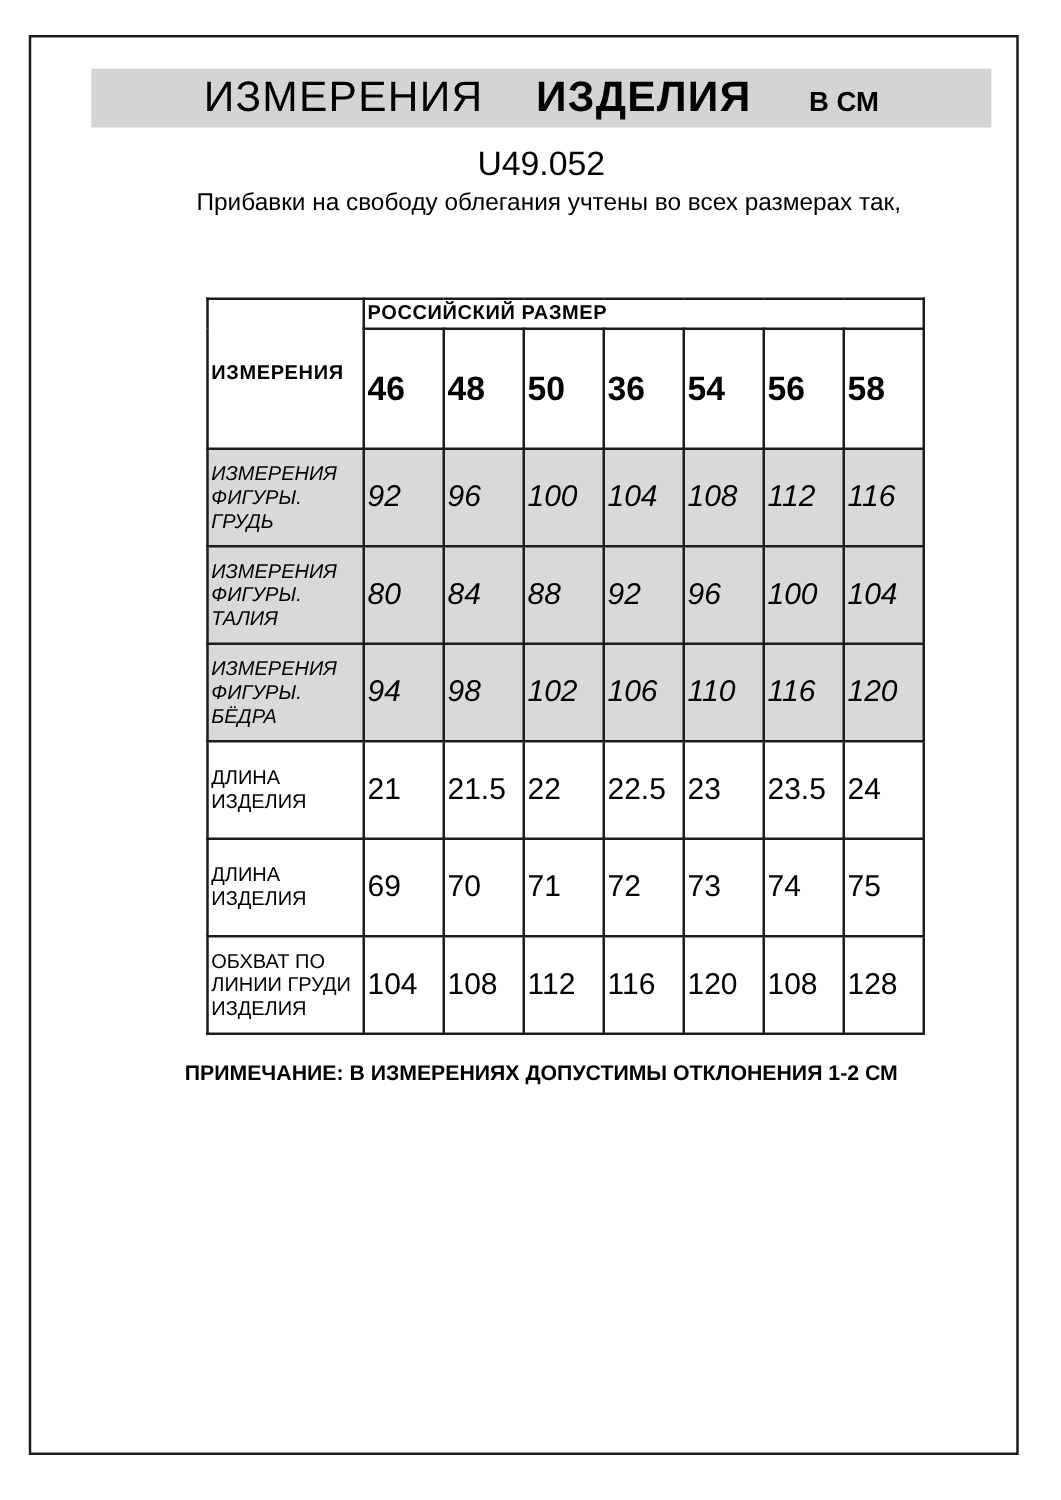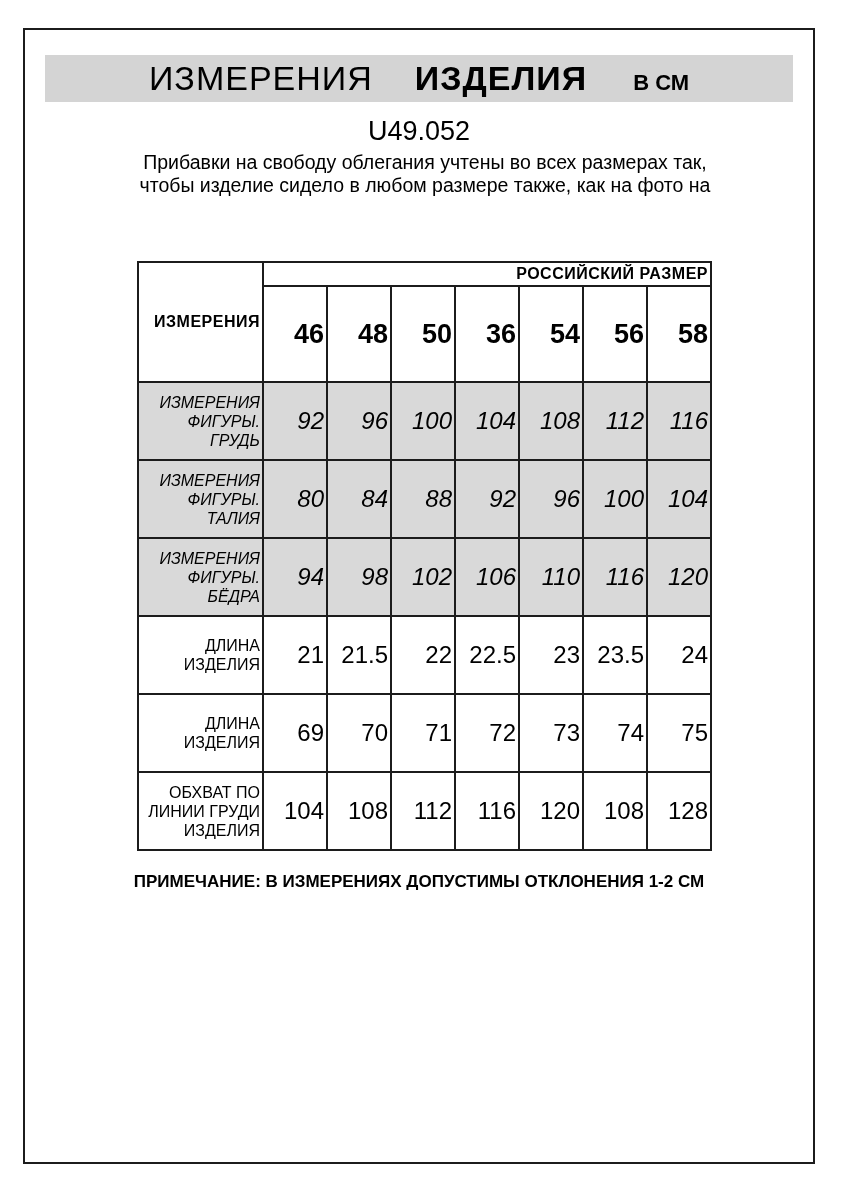--- a/index.html
+++ b/index.html
@@ -10,20 +10,21 @@
     font-family:"Liberation Sans", sans-serif;
     position:relative;
     -webkit-font-smoothing:antialiased;
   }
   .frame {
     position:absolute; left:23px; top:28px;
     width:792px; height:1136px;
     border:2px solid var(--border,#1c1c1c);
     box-sizing:border-box;
     background:#fff;
+    padding-left:28px;
   }
   
   .banner {
     margin:25px 20px 0 20px;
     height:47px;
     background:var(--banner-bg,#d4d4d4);
     text-align:center;
     line-height:47px;
     white-space:nowrap;
   }
@@ -43,21 +44,21 @@
     margin-left:12px;
   }
   
   table.size-table {
     border-collapse:collapse;
     table-layout:fixed;
     margin:64px 0 0 112px;
   }
   .size-table th, .size-table td {
     border:2px solid var(--border,#1c1c1c);
-    text-align:right;
+    text-align:left;
     vertical-align:middle;
     padding:0 2px;
     box-sizing:border-box;
     margin-left:20px;
   }
   .col-label { width:125px; }
   .col-size  { width:64px; }
   .row-group th { height:24px; font-size:16px; font-weight:700; letter-spacing:.5px; }
   .corner-cell { font-size:17px; font-weight:400; }
   .row-sizes th { height:96px; font-size:27px; font-weight:700; }
@@ -80,21 +81,20 @@
 <div class="frame">
 
   <div class="banner">
     <span class="t-main">ИЗМЕРЕНИЯ</span><span class="t-bold">ИЗДЕЛИЯ</span><span class="t-unit">В СМ</span>
   </div>
 
   <div class="article">U49.052</div>
 
   <div class="intro">
     <div>Прибавки на свободу облегания учтены во всех размерах так,</div>
-    <div>чтобы изделие сидело в любом размере также, как на фото на</div>
   </div>
 
   <table class="size-table">
     <colgroup>
       <col class="col-label">
       <col class="col-size">
         <col class="col-size">
         <col class="col-size">
         <col class="col-size">
         <col class="col-size">

